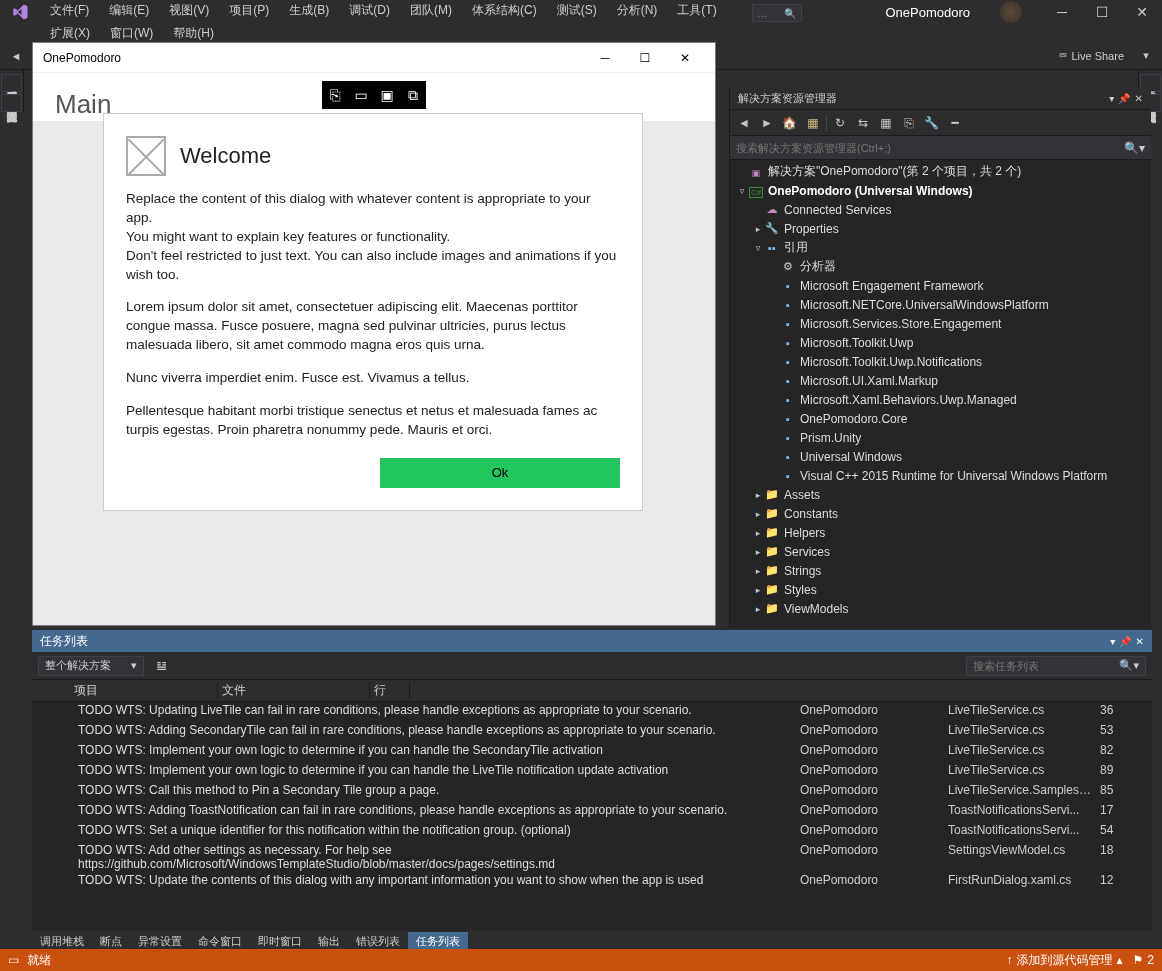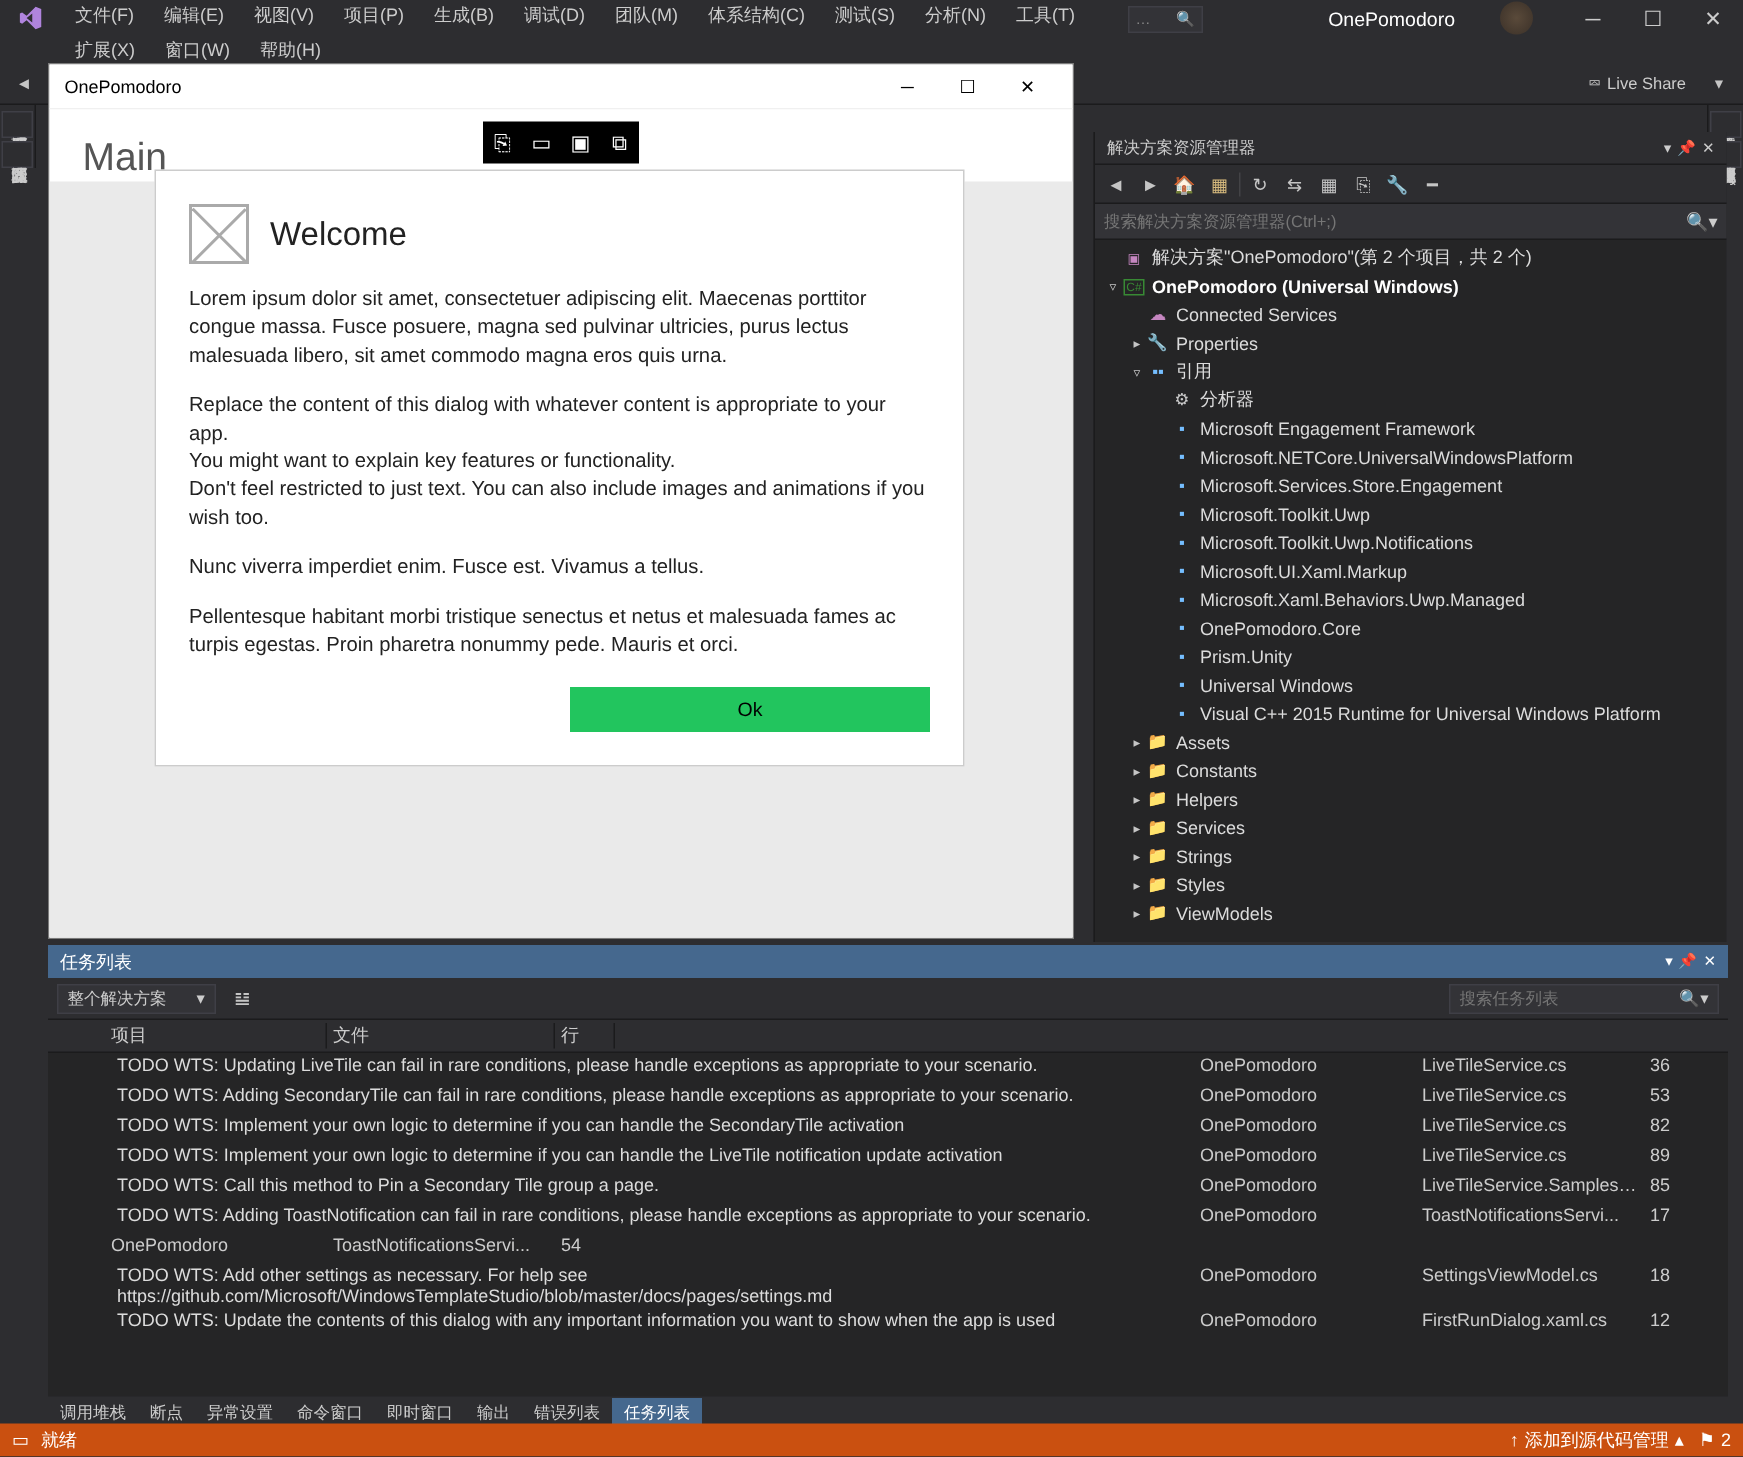--- a/index.html
+++ b/index.html
@@ -205,22 +205,22 @@
       <div class="ft-icon">▭</div>
       <div class="ft-icon">▣</div>
       <div class="ft-icon">⧉</div>
     </div>
     <div class="dialog">
       <div class="dialog-header">
         <div class="dialog-icon" style="overflow:hidden"></div>
         <div class="dialog-title">Welcome</div>
       </div>
       <div class="dialog-body">
+        <p><span>Replace the content of this dialog with whatever content is appropriate to your app.</span><br><span>You might want to explain key features or functionality.</span><br><span>Don't feel restricted to just text. You can also include images and animations if you wish too.</span></p>
         <p>Lorem ipsum dolor sit amet, consectetuer adipiscing elit. Maecenas porttitor congue massa. Fusce posuere, magna sed pulvinar ultricies, purus lectus malesuada libero, sit amet commodo magna eros quis urna.</p>
-        <p><span>Replace the content of this dialog with whatever content is appropriate to your app.</span><br><span>You might want to explain key features or functionality.</span><br><span>Don't feel restricted to just text. You can also include images and animations if you wish too.</span></p>
         <p>Nunc viverra imperdiet enim. Fusce est. Vivamus a tellus.</p>
         <p>Pellentesque habitant morbi tristique senectus et netus et malesuada fames ac turpis egestas. Proin pharetra nonummy pede. Mauris et orci.</p>
       </div>
       <div class="dialog-button-row">
         <button class="ok-btn">Ok</button>
       </div>
     </div>
   </div>
 </div>
 
@@ -445,20 +445,21 @@
       <div class="task-row">
         <div class="col-icon"></div>
         <div class="col-desc">TODO WTS: Adding ToastNotification can fail in rare conditions, please handle exceptions as appropriate to your scenario.</div>
         <div class="col-proj">OnePomodoro</div>
         <div class="col-file">ToastNotificationsServi...</div>
         <div class="col-line">17</div>
         <div class="task-scrollbar-space"></div>
       </div>
       <div class="task-row">
         <div class="col-icon"></div>
+        <div class="col-desc">TODO WTS: Set a unique identifier for this notification within the notification group. (optional)</div>
         <div class="col-proj">OnePomodoro</div>
         <div class="col-file">ToastNotificationsServi...</div>
         <div class="col-line">54</div>
         <div class="task-scrollbar-space"></div>
       </div>
       <div class="task-row">
         <div class="col-icon"></div>
         <div class="col-desc">TODO WTS: Add other settings as necessary. For help see https://github.com/Microsoft/WindowsTemplateStudio/blob/master/docs/pages/settings.md</div>
         <div class="col-proj">OnePomodoro</div>
         <div class="col-file">SettingsViewModel.cs</div>

